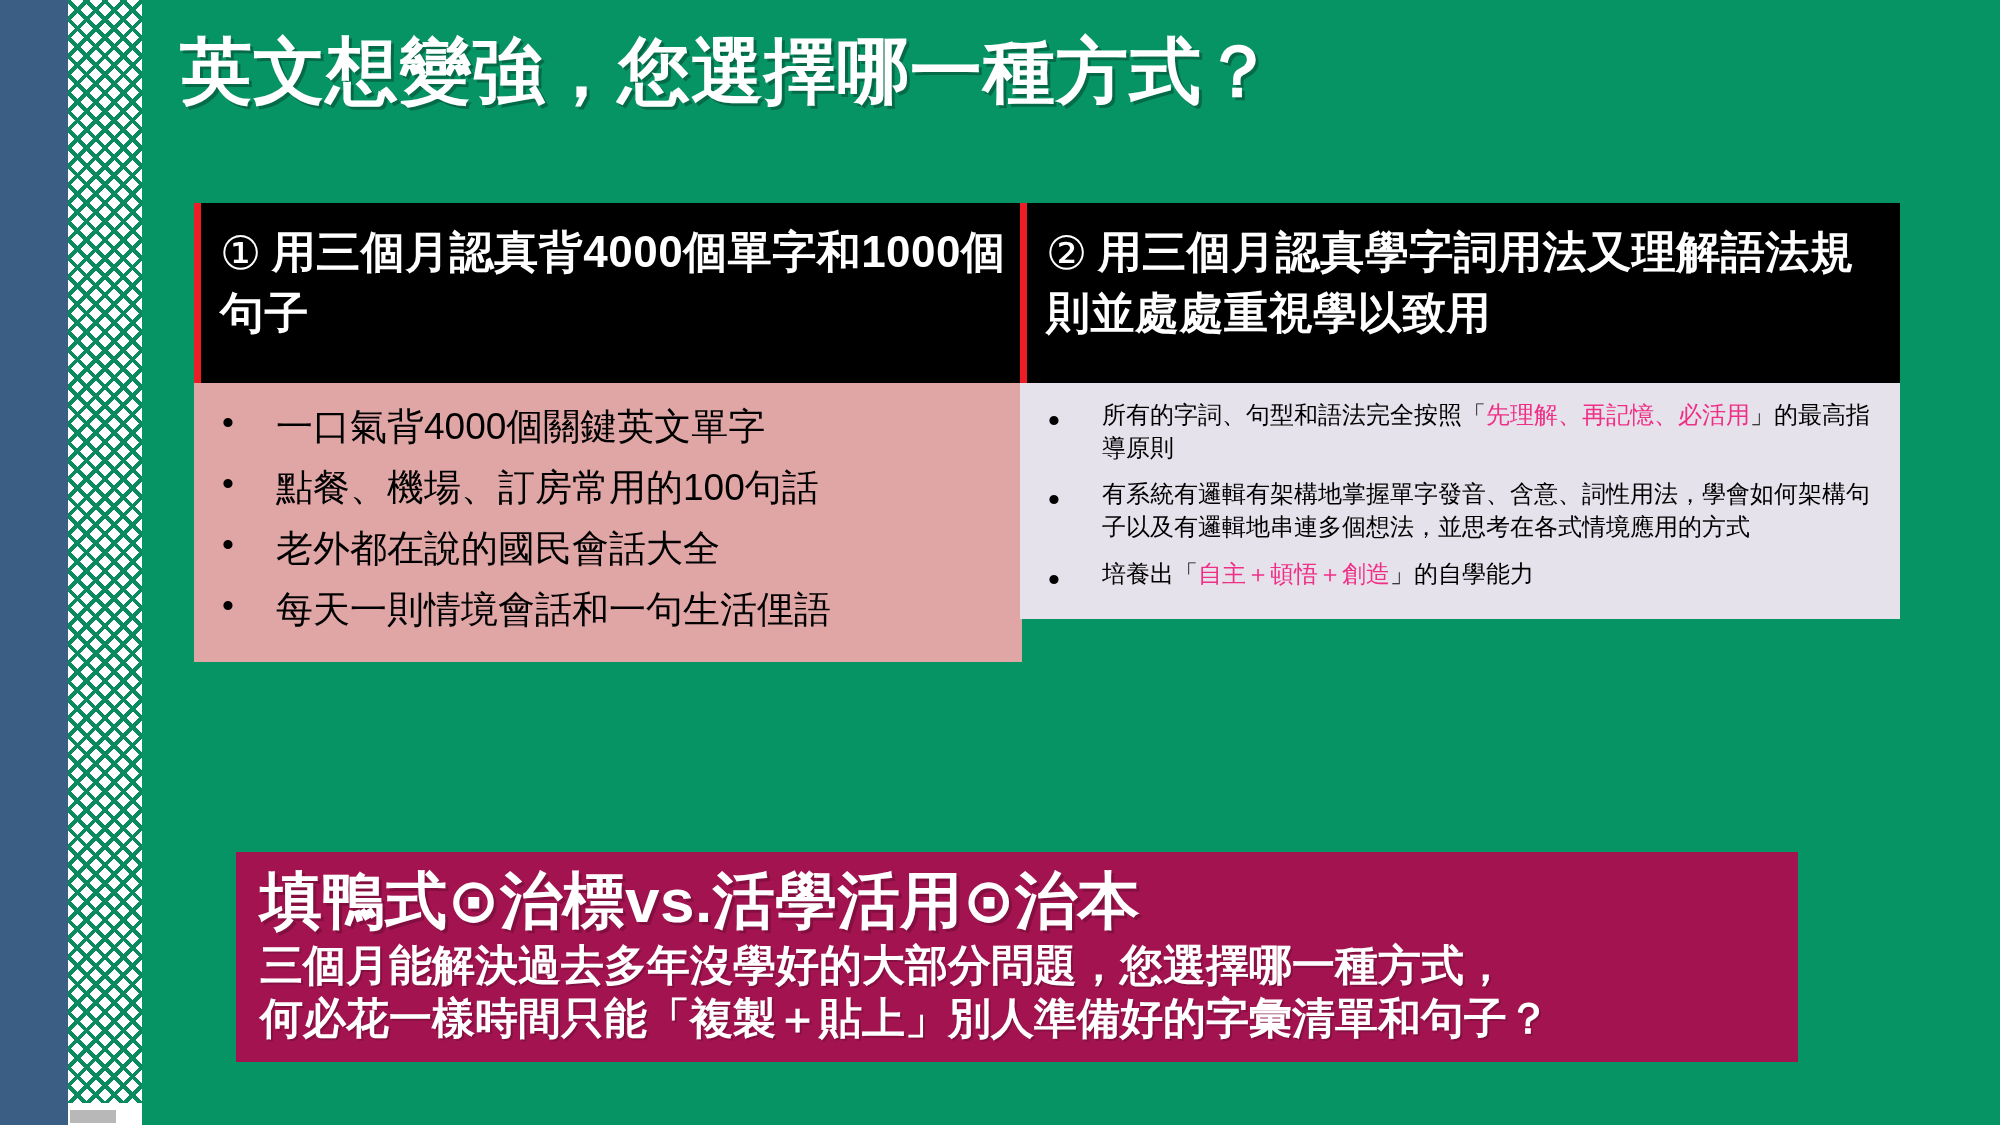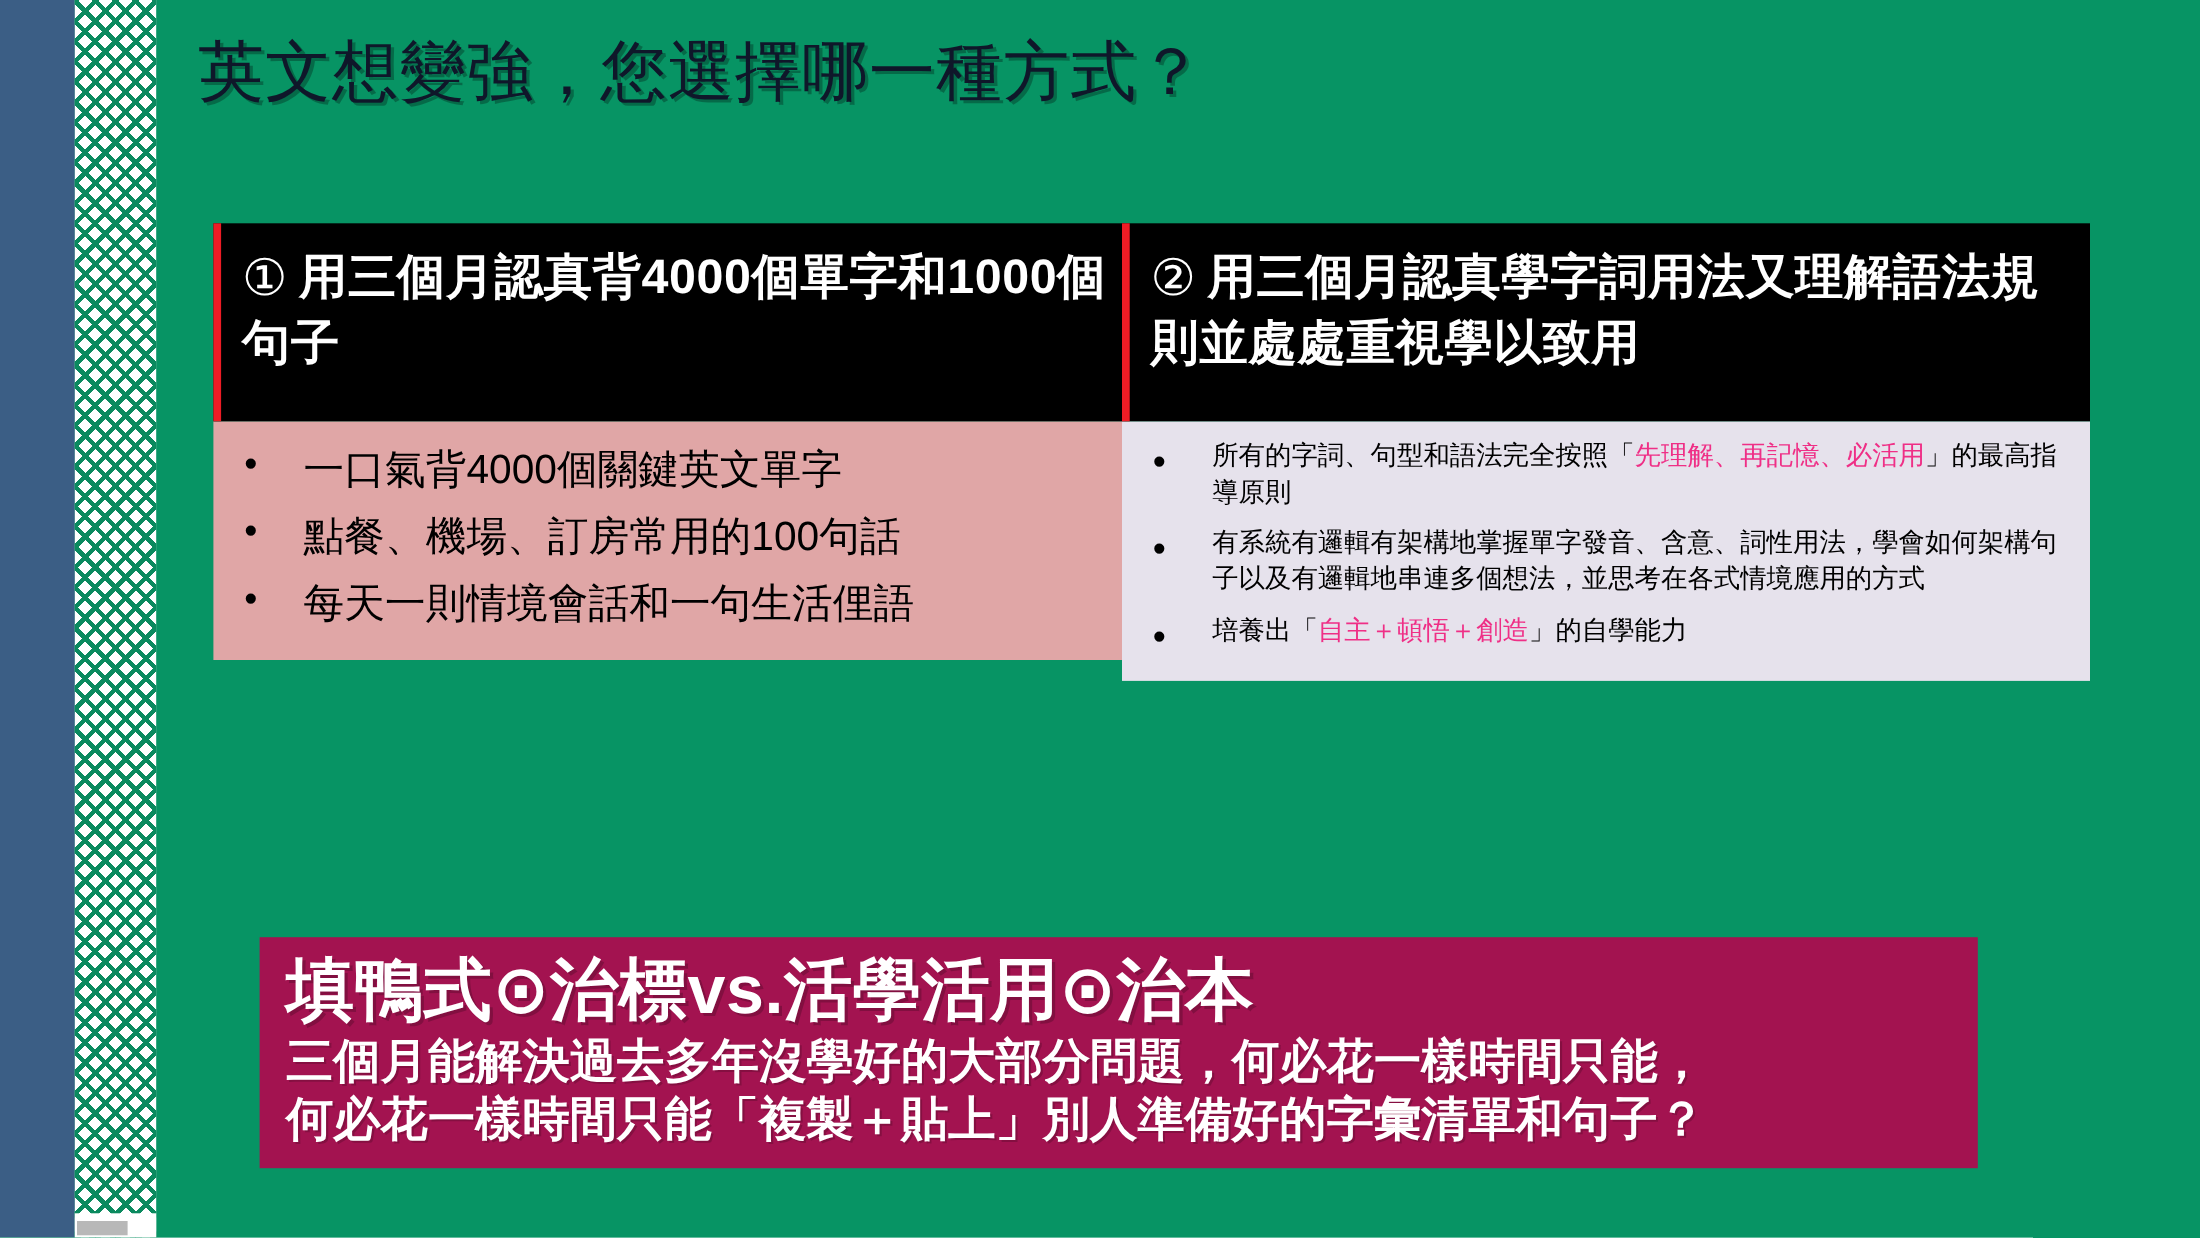--- a/index.html
+++ b/index.html
@@ -59,23 +59,23 @@
     background: #7d7d7d;
     opacity: .55;
   }
 
   
   #title {
     position: absolute;
     left: 180px;
     top: 30px;
     width: 1700px;
-    color: #0f172a;
-    font-size: 60px;
-    font-weight: normal;
+    color: #ffffff;
+    font-size: 72px;
+    font-weight: bold;
     letter-spacing: 1px;
     line-height: 1.16;
     text-shadow: 3px 3px 0 rgba(0,0,0,0.28);
     white-space: nowrap;
   }
 
   
   .card { position: absolute; }
 
   #card-1 { left: 194px; top: 203px; width: 828px; }
@@ -191,20 +191,21 @@
 
   <div class="card" id="card-1">
     <div class="card-header">
       <span class="accent-bar"></span>
       <span class="circled-num">①</span><span>用三個月認真背4000個單字和1000個句子</span>
     </div>
     <div class="card-body">
       <ul class="bullets">
         <li><span>一口氣背4000個關鍵英文單字</span></li>
         <li><span>點餐、機場、訂房常用的100句話</span></li>
+        <li><span>老外都在說的國民會話大全</span></li>
         <li><span>每天一則情境會話和一句生活俚語</span></li>
       </ul>
     </div>
   </div>
 
   <div class="card" id="card-2">
     <div class="card-header">
       <span class="accent-bar"></span>
       <span class="circled-num">②</span><span>用三個月認真學字詞用法又理解語法規則並處處重視學以致用</span>
     </div>
@@ -212,17 +213,17 @@
       <ul class="bullets">
         <li><span>所有的字詞、句型和語法完全按照「</span><span class="hl">先理解、再記憶、必活用</span><span>」的最高指導原則</span></li>
         <li><span>有系統有邏輯有架構地掌握單字發音、含意、詞性用法，學會如何架構句子以及有邏輯地串連多個想法，並思考在各式情境應用的方式</span></li>
         <li><span>培養出「</span><span class="hl">自主＋頓悟＋創造</span><span>」的自學能力</span></li>
       </ul>
     </div>
   </div>
 
   <div id="banner">
     <div id="banner-headline">填鴨式⊙治標vs.活學活用⊙治本</div>
-    <div class="banner-sub" id="banner-sub-1">三個月能解決過去多年沒學好的大部分問題，何必花一樣時間只能，</div>
+    <div class="banner-sub" id="banner-sub-1">三個月能解決過去多年沒學好的大部分問題，您選擇哪一種方式，</div>
     <div class="banner-sub" id="banner-sub-2">何必花一樣時間只能「複製＋貼上」別人準備好的字彙清單和句子？</div>
   </div>
 
 </div>
 
 </body></html>

